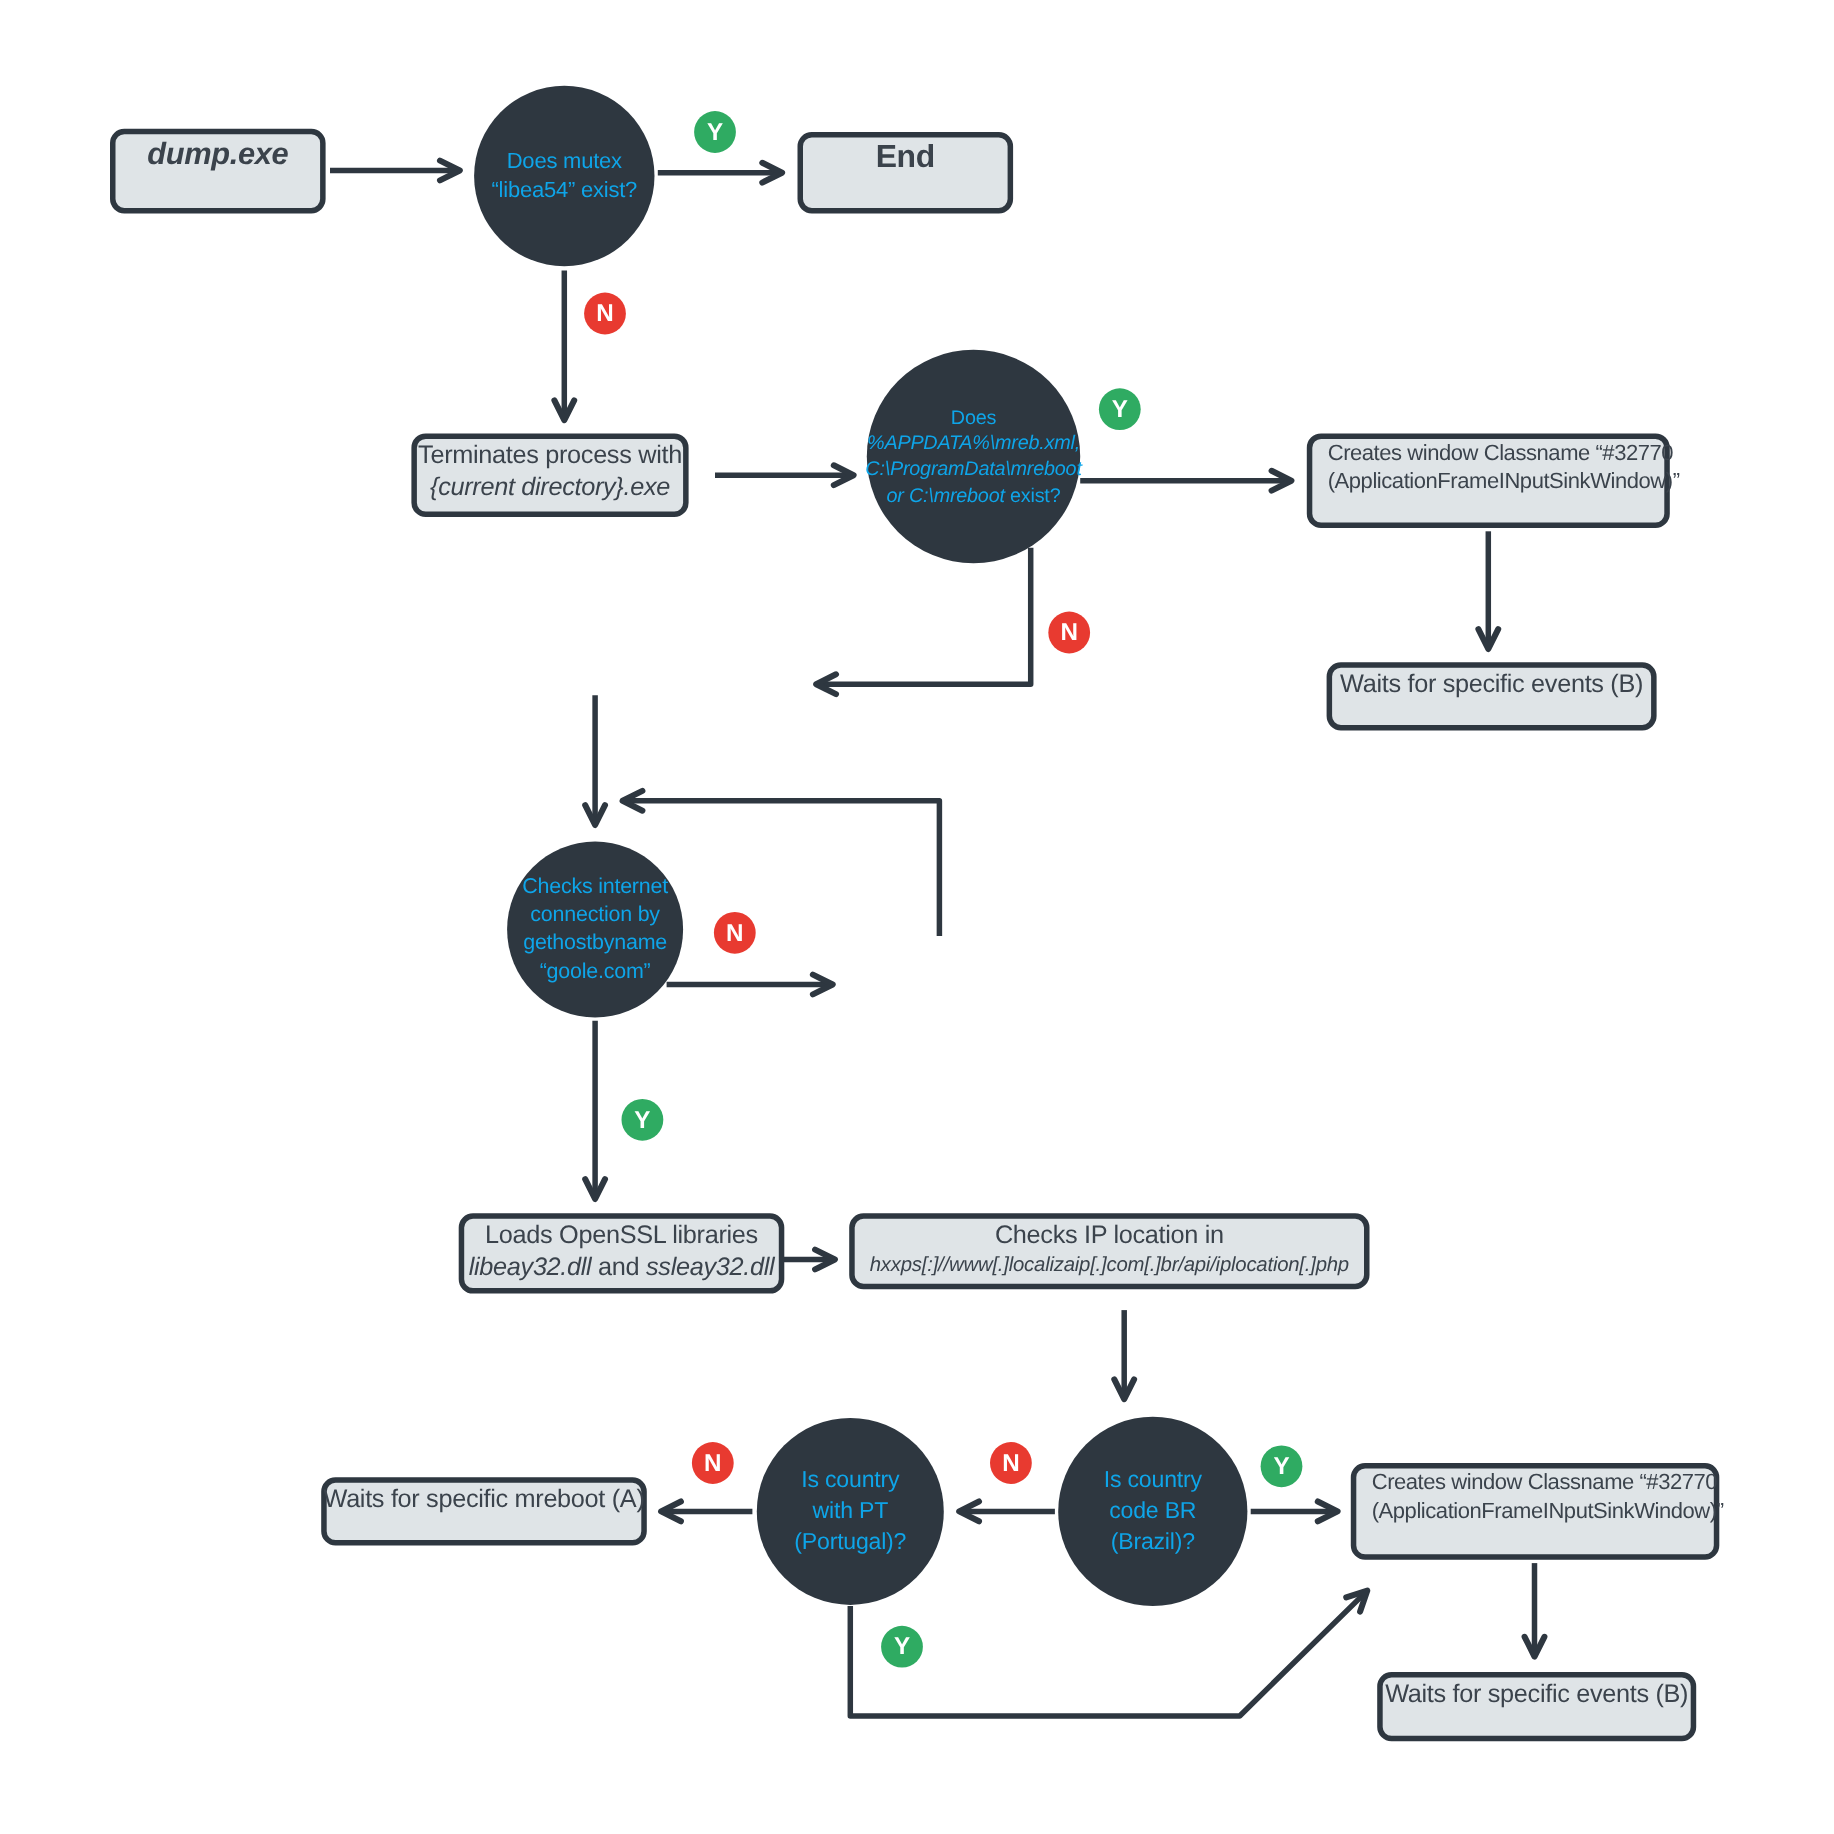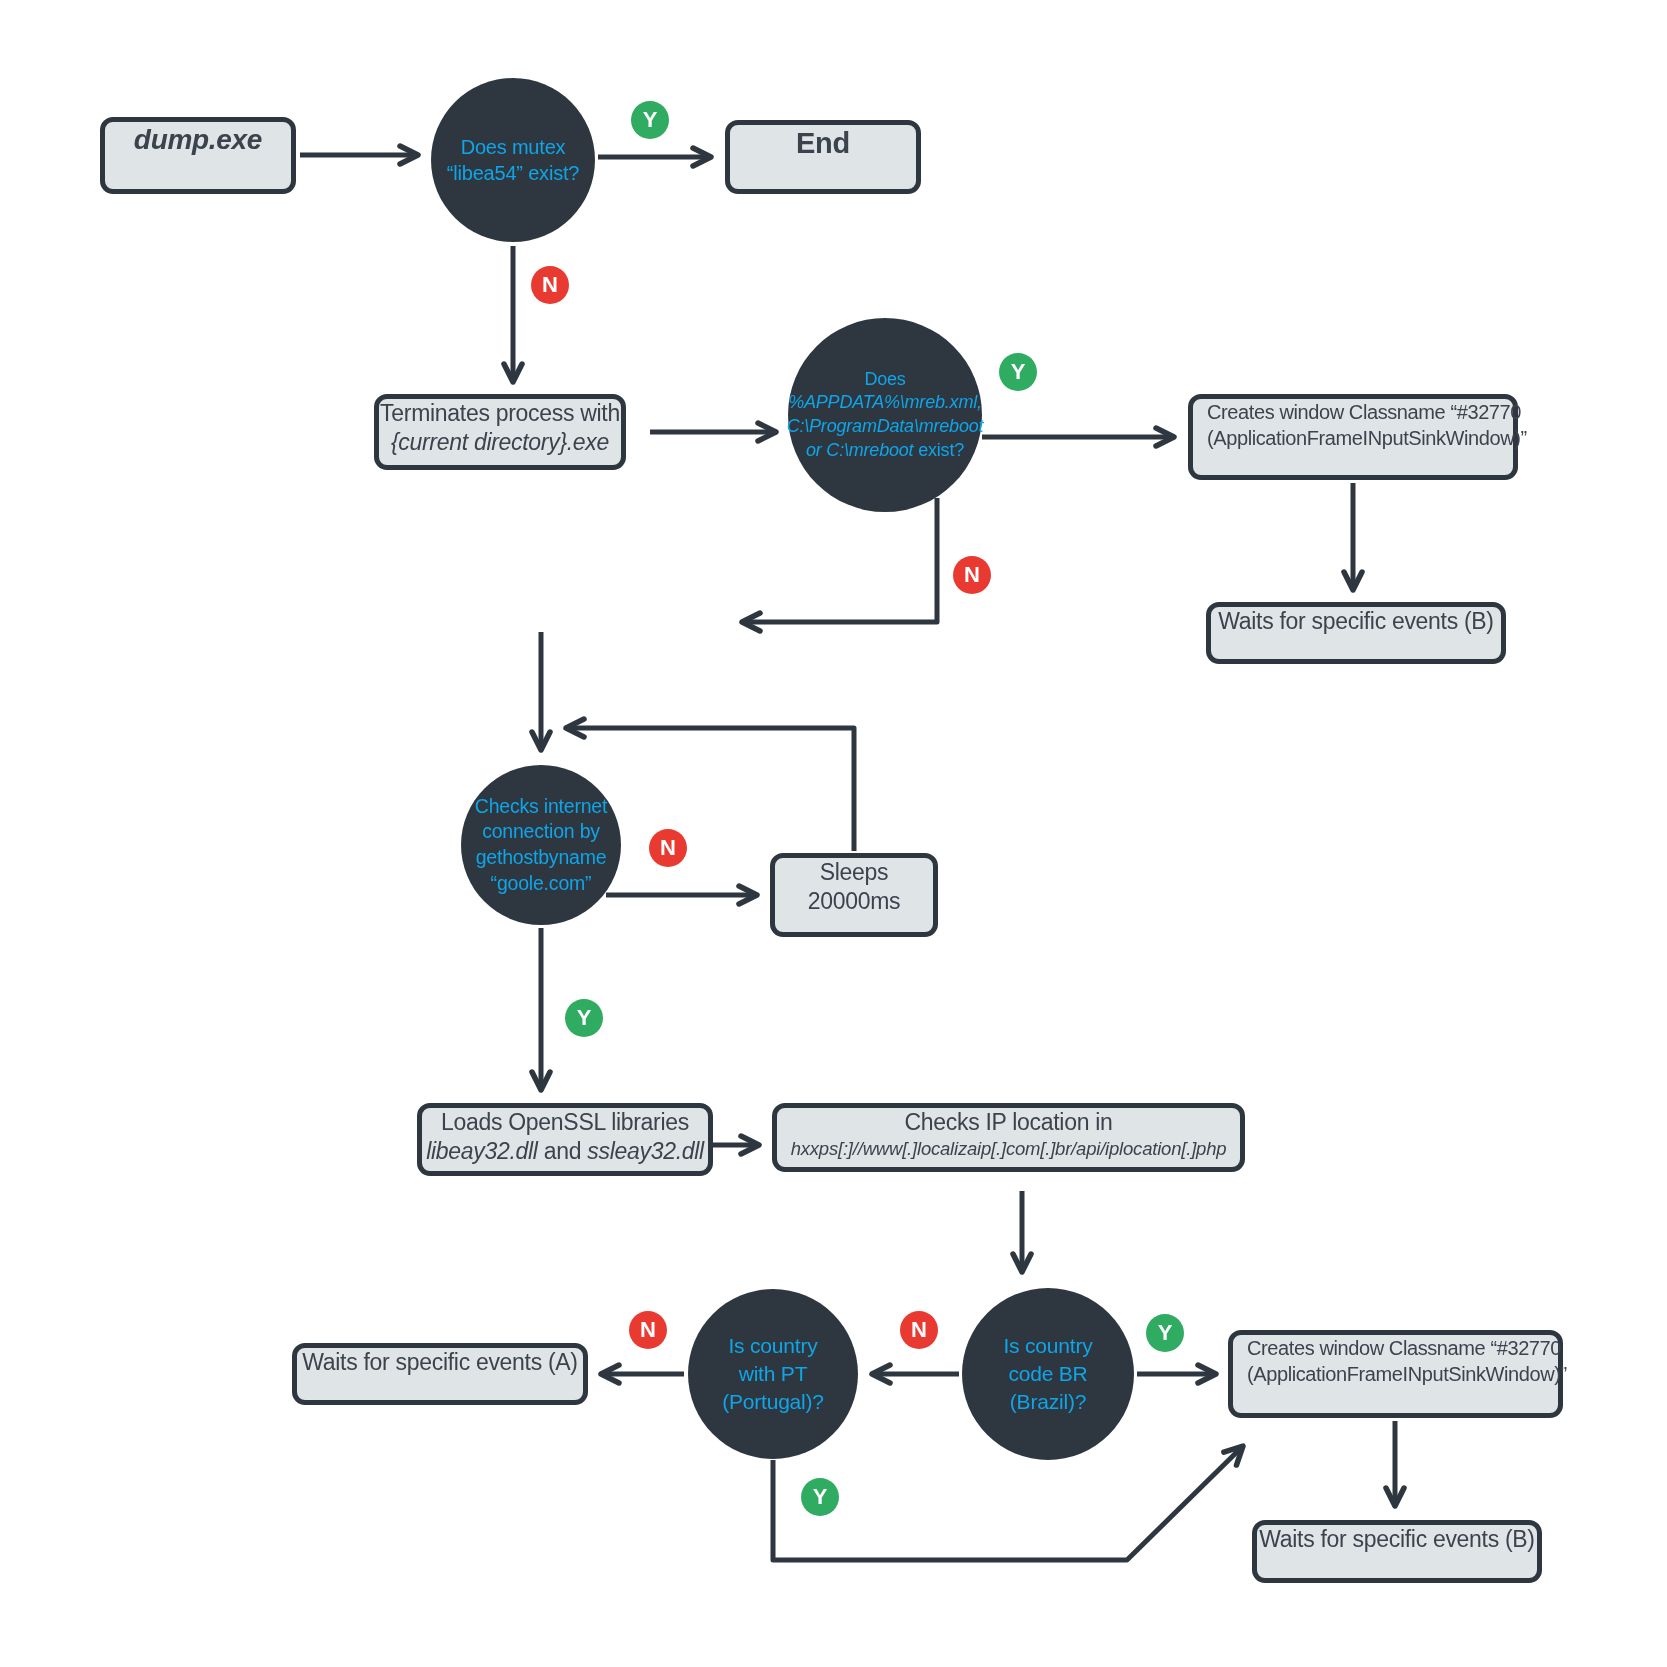--- a/index.html
+++ b/index.html
@@ -96,37 +96,33 @@
   <div class="node left-align" style="left:1188px;top:394px;width:330px;height:86px;">
     <span class="ln">Creates window Classname “#32770</span>
     <span class="ln">(ApplicationFrameINputSinkWindow)”</span>
   </div>
 
   <div class="node" style="left:1206px;top:602px;width:300px;height:62px;">
     <span class="ln">Waits for specific events (B)</span>
   </div>
 
 
-  <div class="node" style="left:770px;top:853px;width:168px;height:84px;">
-    <span class="ln">Sleeps</span>
-    <span class="ln">20000ms</span>
-  </div>
 
   <div class="node" style="left:417px;top:1103px;width:296px;height:73px;">
     <span class="ln">Loads OpenSSL libraries</span>
     <span class="ln"><span class="inline it">libeay32.dll</span><span class="inline"> and </span><span class="inline it">ssleay32.dll</span></span>
   </div>
 
   <div class="node" style="left:772px;top:1103px;width:473px;height:69px;">
     <span class="ln">Checks IP location in</span>
     <span class="ln it f19">hxxps[:]//www[.]localizaip[.]com[.]br/api/iplocation[.]php</span>
   </div>
 
   <div class="node" style="left:292px;top:1343px;width:296px;height:62px;">
-    <span class="ln">Waits for specific events (A)</span>
+    <span class="ln">Waits for specific mreboot (A)</span>
   </div>
 
   <div class="node left-align" style="left:1228px;top:1330px;width:335px;height:88px;">
     <span class="ln">Creates window Classname “#32770</span>
     <span class="ln">(ApplicationFrameINputSinkWindow)”</span>
   </div>
 
   <div class="node" style="left:1252px;top:1520px;width:290px;height:63px;">
     <span class="ln">Waits for specific events (B)</span>
   </div>

